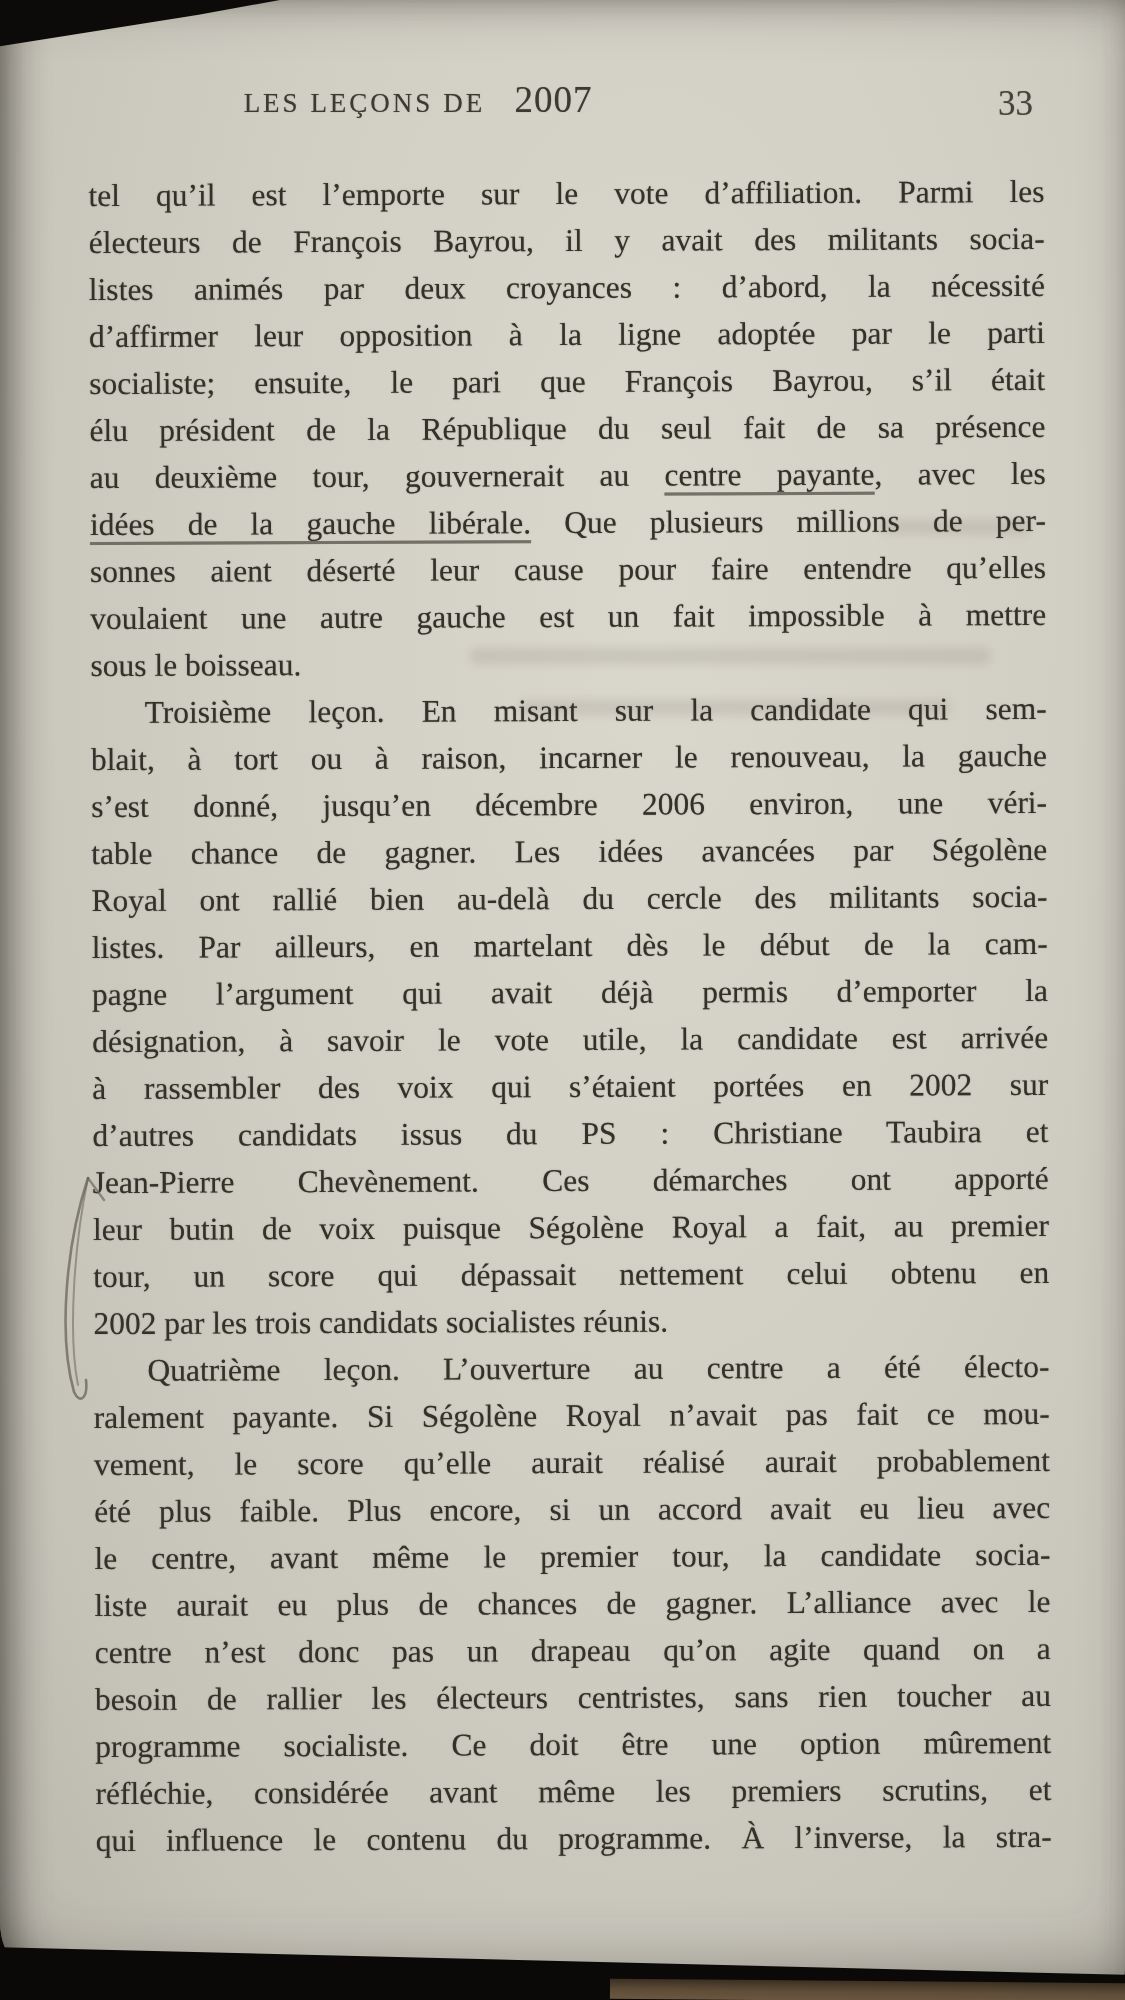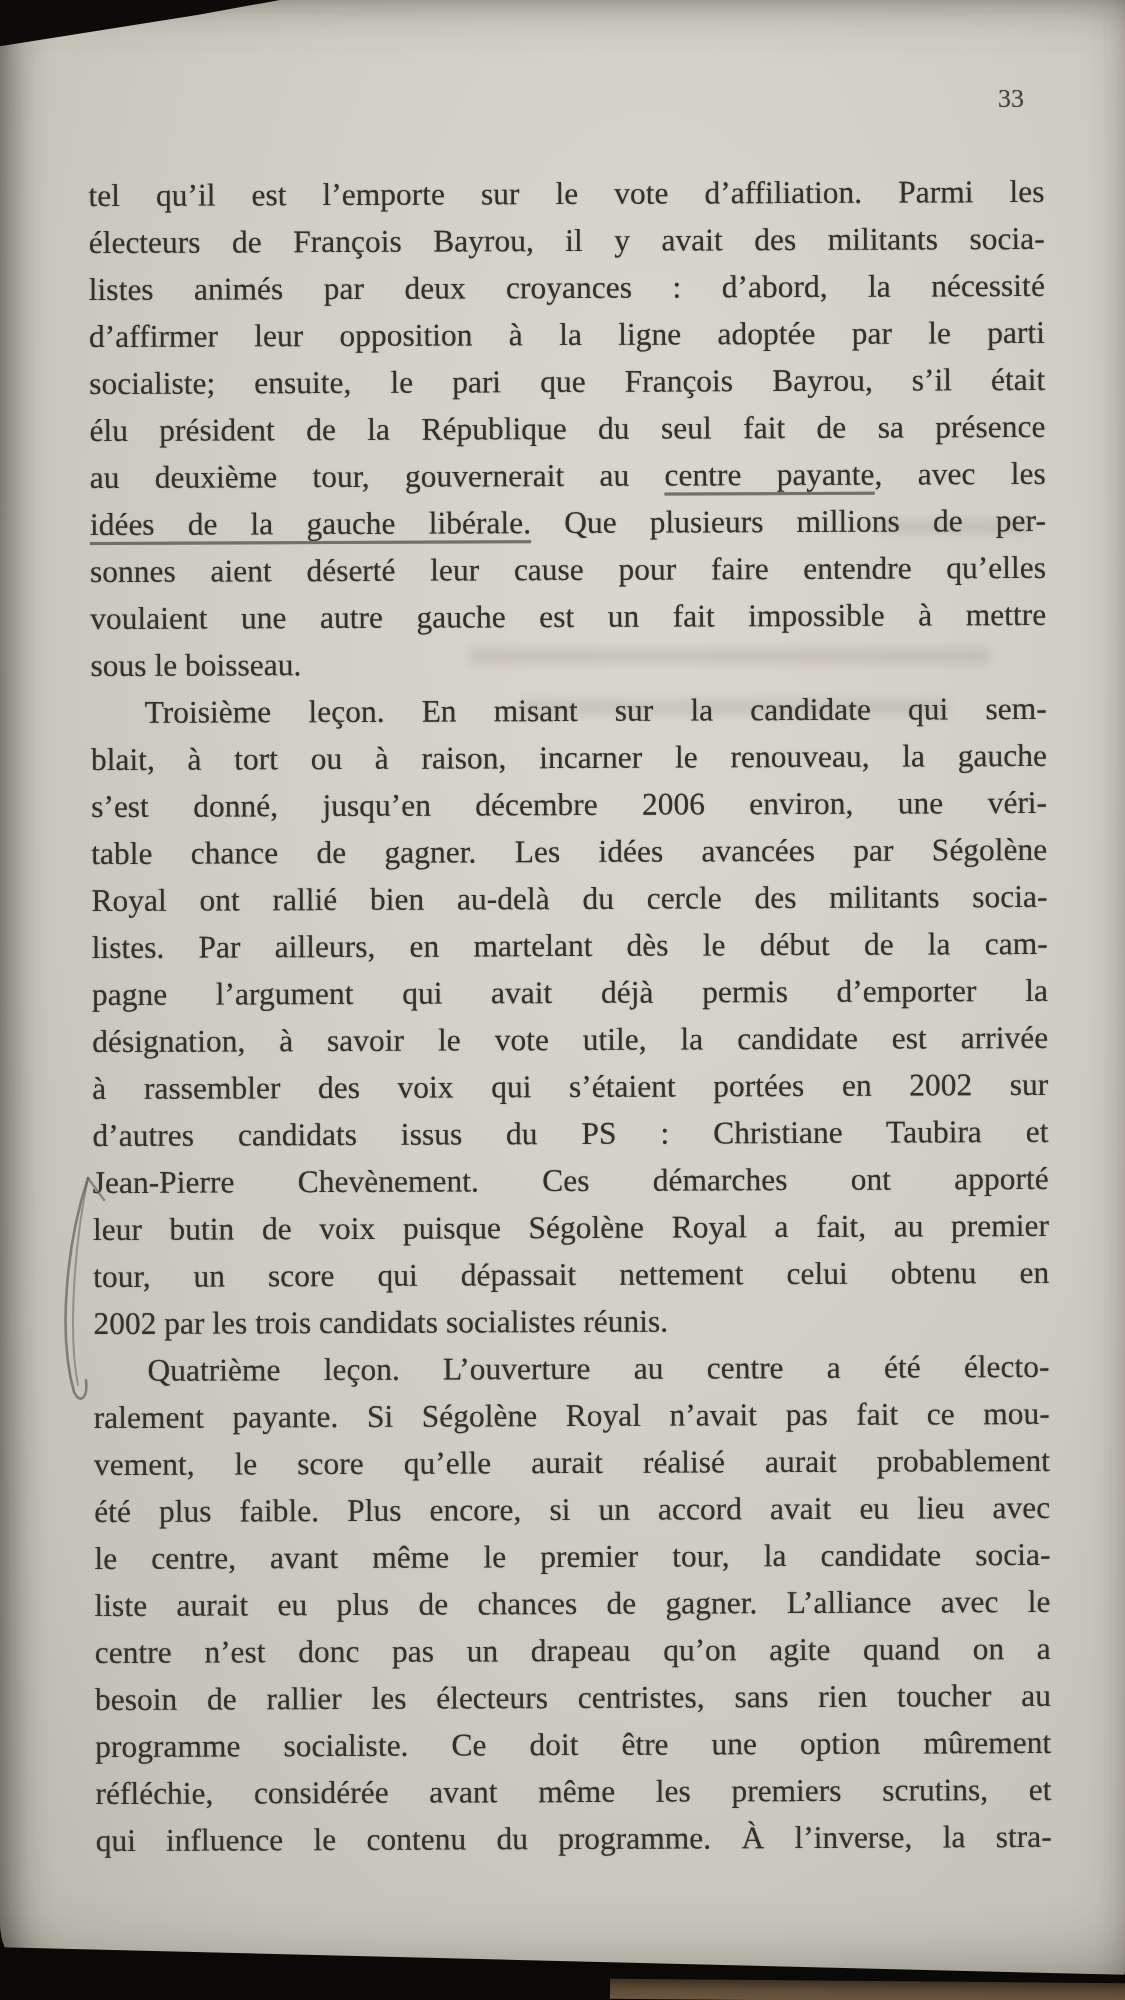--- a/index.html
+++ b/index.html
@@ -42,21 +42,21 @@
     position:absolute;left:610px;top:1981px;width:520px;height:20px;
     background:linear-gradient(180deg,#3c3022 0%,#5f4d38 55%,#6b5741 100%);
     transform:rotate(.5deg);
   }
 
   
   .header-line{position:absolute;top:78px;left:88px;width:660px;text-align:center;
     color:#3c3a33;letter-spacing:3px;font-size:27px;white-space:nowrap;
     text-shadow:0 0 1px rgba(60,58,51,.5);}
   .header-line .year{font-size:37px;letter-spacing:1px;}
-  .folio{position:absolute;top:84px;left:998px;font-size:26px;color:#45433b;
+  .folio{position:absolute;top:84px;left:998px;font-size:35px;color:#45433b;
     text-shadow:0 0 1px rgba(60,58,51,.4);}
 
   
   .bodytext{
     position:absolute;top:170px;left:92px;width:956px;
     color:#33312a;font-size:31.5px;
     text-shadow:0 0 1.2px rgba(51,49,42,.55);
     transform:rotate(-.25deg);
   }
   .line{
@@ -82,20 +82,25 @@
   .ghost.g2{left:520px;top:700px;width:430px;height:15px;}
   .ghost.g3{left:880px;top:520px;width:150px;height:14px;}
 </style>
 </head>
 <body>
 
 <div class="stage">
 
   <div class="page">
 
+    <div class="header-line">
+      <span>LES LEÇONS DE</span>
+      <span>&nbsp;</span>
+      <span class="year">2007</span>
+    </div>
 
     <div class="folio">33</div>
 
     <div class="ghost g1"></div>
     <div class="ghost g2"></div>
     <div class="ghost g3"></div>
 
     <div class="bodytext" id="bodytext">
         <div>
           <div class="line">tel qu’il est l’emporte sur le vote d’affiliation. Parmi les</div>

